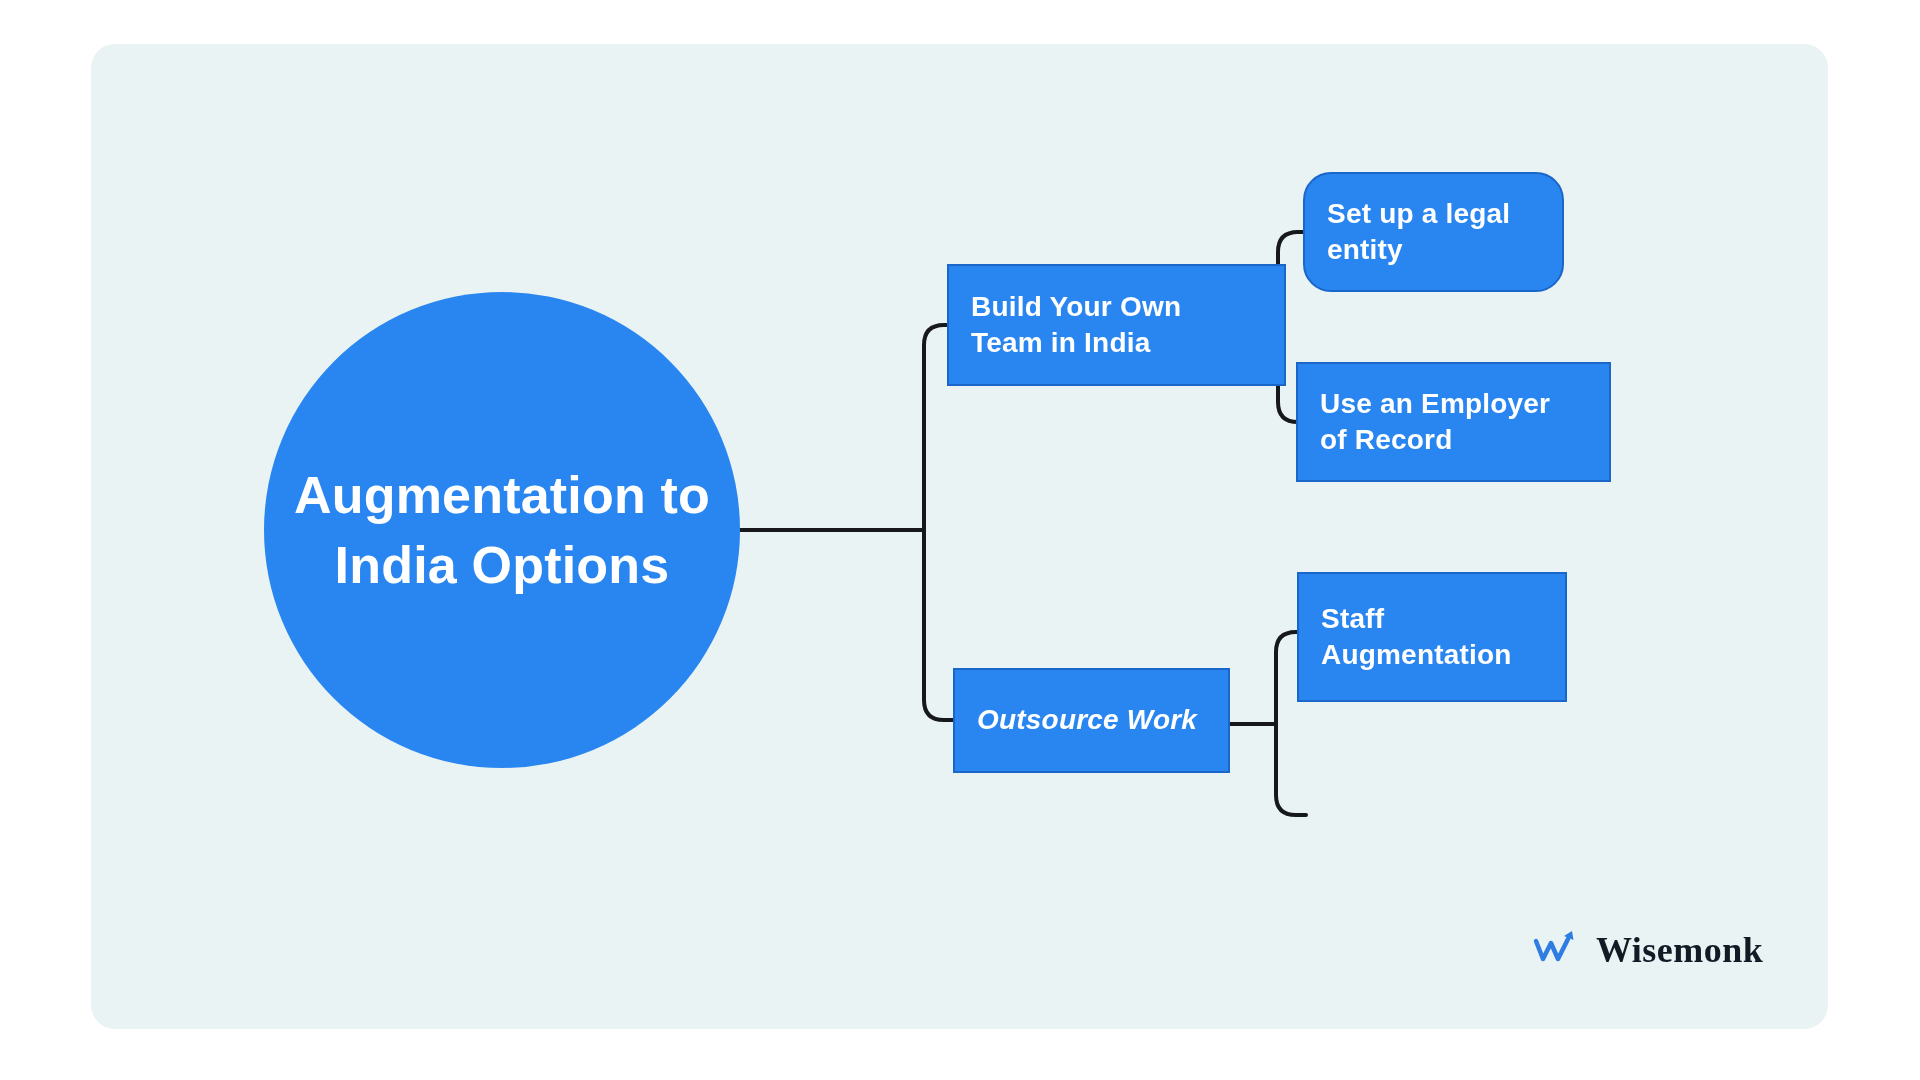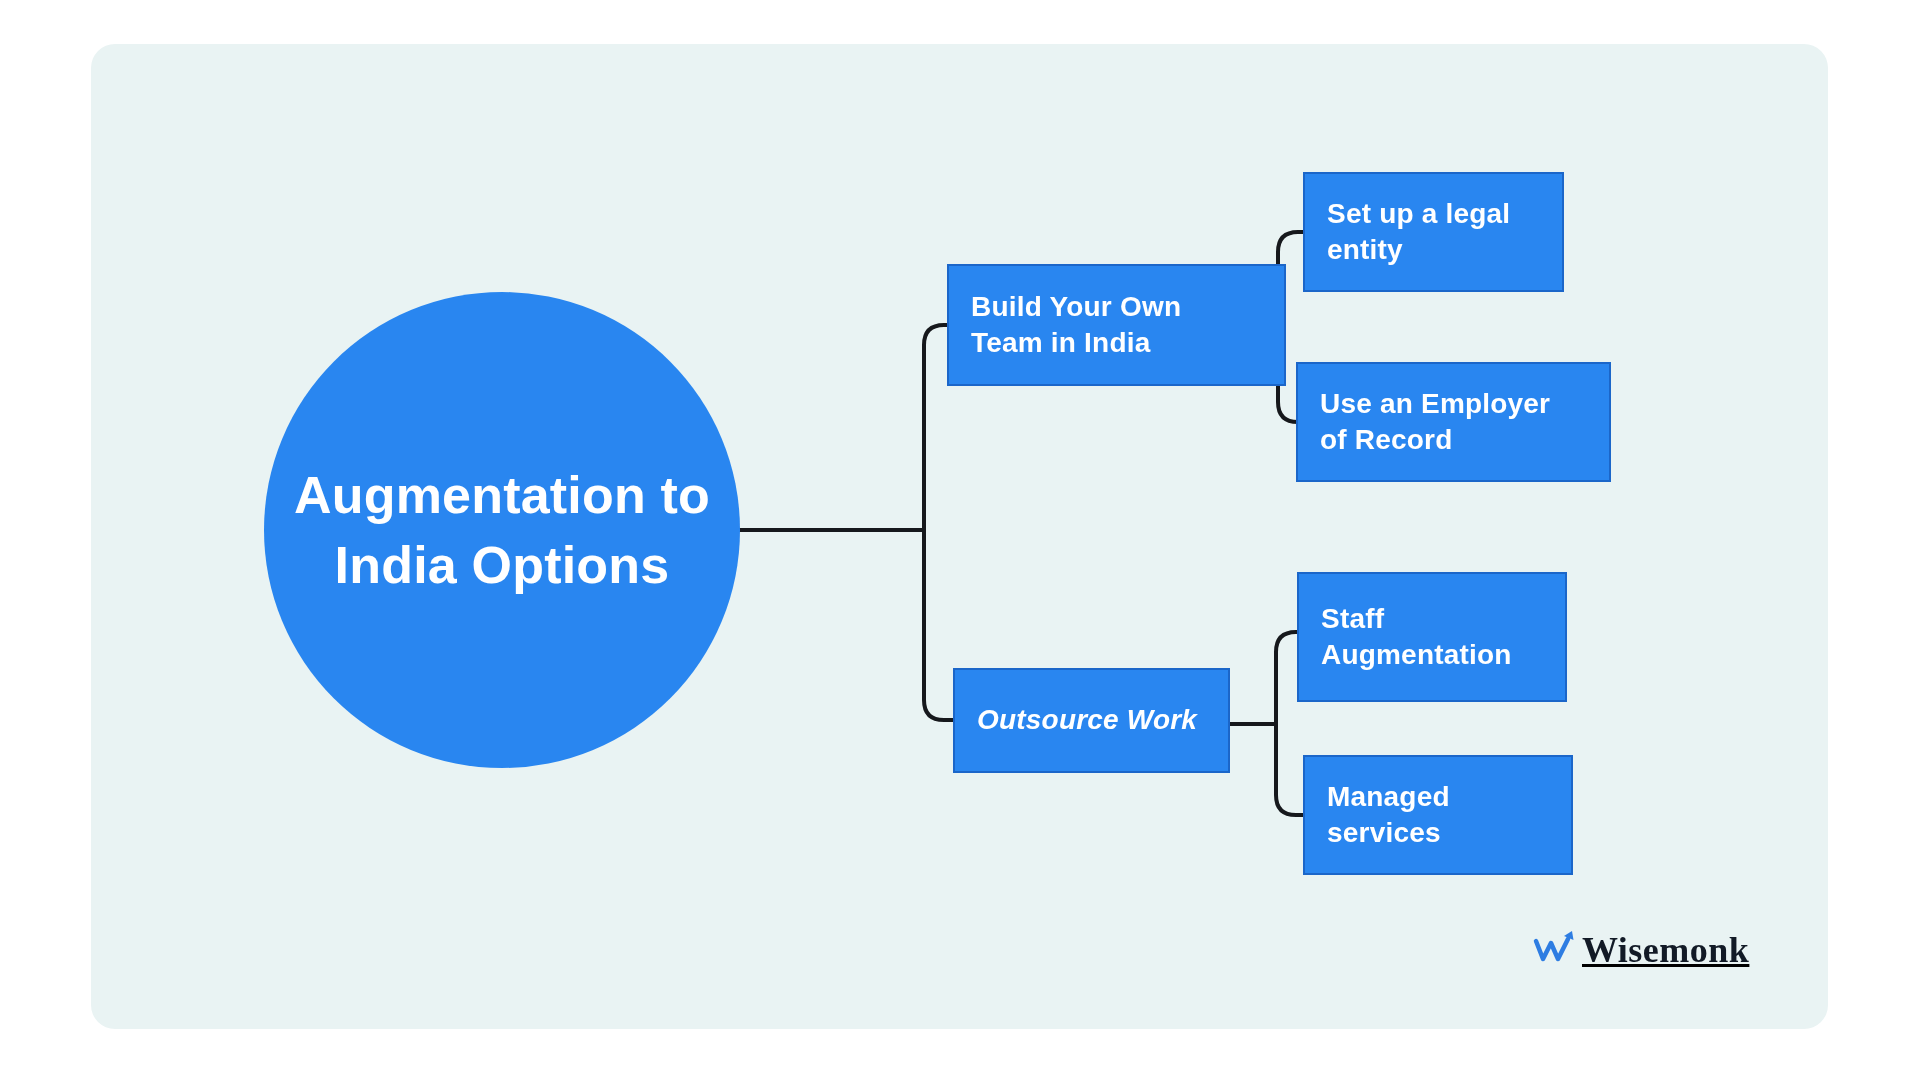--- a/index.html
+++ b/index.html
@@ -57,33 +57,33 @@
     border-radius: 50%;
     border: none;
     justify-content: center;
     text-align: center;
     font-size: 52px;
     line-height: 1.35;
     padding: 0;
   }
   .node.build    { left: 947px;  top: 264px; width: 339px; height: 122px; }
   .node.outwork  { left: 953px;  top: 668px; width: 277px; height: 105px; font-style: italic; }
-  .node.legal    { left: 1303px; top: 172px; width: 261px; height: 120px; }
+  .node.legal    { left: 1303px; top: 172px; width: 261px; height: 120px; border-radius: 28px; }
   .node.eor      { left: 1296px; top: 362px; width: 315px; height: 120px; }
   .node.staff    { left: 1297px; top: 572px; width: 270px; height: 130px; }
   .node.managed  { left: 1303px; top: 755px; width: 270px; height: 120px; }
 
   .brand {
     position: absolute;
     z-index: 2;
     left: 1532px;
     top: 928px;
     display: flex;
     align-items: center;
-    text-decoration: underline;
+    gap: 14px;
   }
   .brand-text {
     font-family: "Liberation Serif", "DejaVu Serif", serif;
     font-weight: 700;
     font-size: 36px;
     color: #121A26;
     letter-spacing: 0.5px;
   }
 </style>
 </head>
@@ -112,22 +112,20 @@
 
   <div class="node legal">Set up a legal
 entity</div>
 
   <div class="node eor">Use an Employer
 of Record</div>
 
   <div class="node staff">Staff
 Augmentation</div>
 
-  <div class="node managed">Managed
-services</div>
 
   <div class="brand">
     <svg width="50" height="44" viewBox="0 0 50 44" xmlns="http://www.w3.org/2000/svg">
       <path d="M 4 13 L 11 31 L 19 15 L 26 31 L 36 11" fill="none" stroke="#2E7DE2" stroke-width="4.5" stroke-linecap="round" stroke-linejoin="round"></path>
       <polygon points="40,3 41.5,12 32,8" fill="#2E7DE2"></polygon>
     </svg>
     <span class="brand-text">Wisemonk</span>
   </div>
 
 </div>

